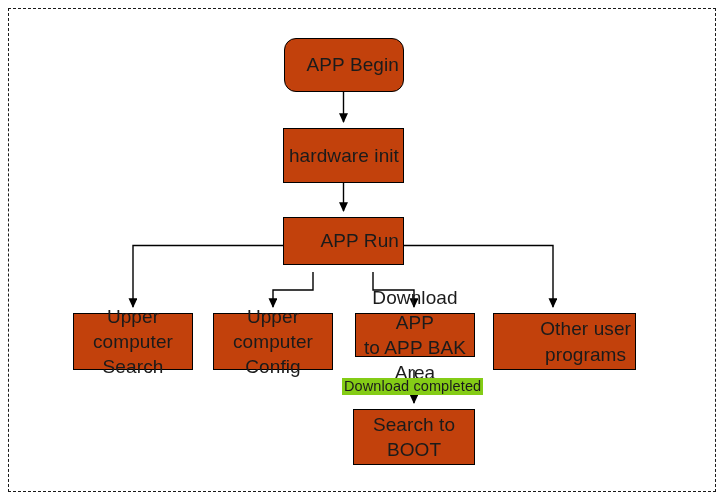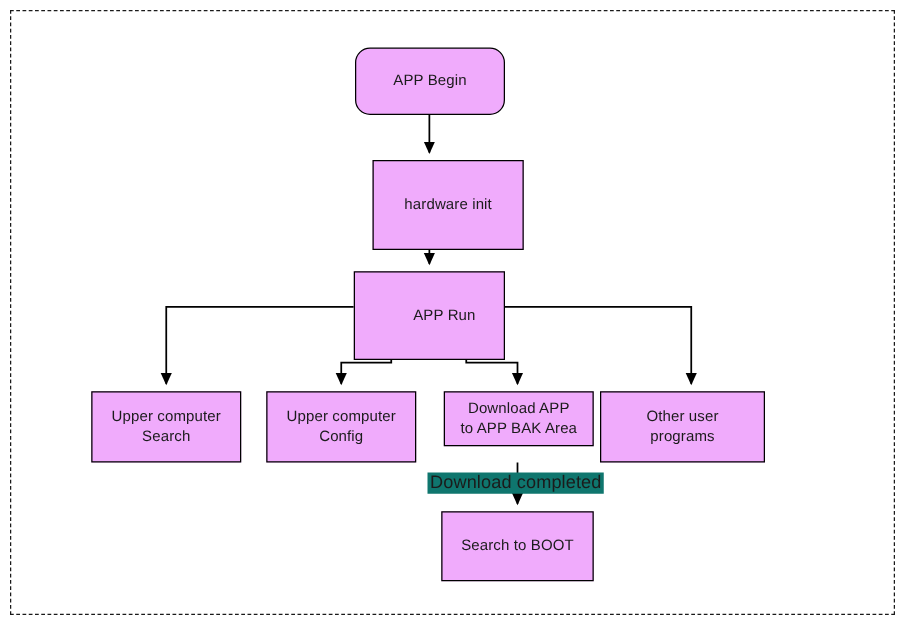--- a/index.html
+++ b/index.html
@@ -28,45 +28,45 @@
     position: absolute;
     left: 0;
     top: 0;
     width: 726px;
     height: 502px;
   }
   .node {
     position: absolute;
     box-sizing: border-box;
     border: 1px solid #000000;
-    background: #f0abfc;
+    background: #c2410c;
     display: flex;
     align-items: center;
-    justify-content: center;
+    justify-content: flex-end;
     text-align: center;
     color: #1b1b1b;
-    font-size: 12px;
+    font-size: 19px;
     line-height: 1.32;
     letter-spacing: 0.1px;
   }
   .node.rounded {
     border-radius: 12px;
   }
   .node .node-label {
     display: block;
     white-space: pre-line;
     padding: 0 4px;
   }
   .edge-label {
     position: absolute;
     color: #1b1b1b;
     font-size: 14.5px;
     line-height: 1.2;
     white-space: nowrap;
-    background: #0f766e;
+    background: #84cc16;
     padding: 0 2px;
     letter-spacing: 0.1px;
   }
 </style>
 </head>
 <body>
 
 <div id="canvas">
 
   <div id="dashed-frame"></div>
@@ -92,44 +92,44 @@
       <path d="M404,245.5 L553,245.5 L553,307" marker-end="url(#arrowhead)"></path>
 
       <path d="M414,370 L414,403" marker-end="url(#arrowhead)"></path>
     </g>
   </svg>
 
   <div class="node rounded" style="left:284px; top:38px; width:120px; height:54px;">
     <span class="node-label">APP Begin</span>
   </div>
 
-  <div class="node" style="left:298px; top:128px; width:121px; height:72px;">
+  <div class="node" style="left:283px; top:128px; width:121px; height:55px;">
     <span class="node-label">hardware init</span>
   </div>
 
-  <div class="node" style="left:283px; top:217px; width:121px; height:71px;padding-left:24px;">
+  <div class="node" style="left:283px; top:217px; width:121px; height:48px;padding-left:24px;">
     <span class="node-label">APP Run</span>
   </div>
 
   <div class="node" style="left:73px; top:313px; width:120px; height:57px;">
     <span class="node-label">Upper computer
 Search</span>
   </div>
 
   <div class="node" style="left:213px; top:313px; width:120px; height:57px;">
     <span class="node-label">Upper computer
 Config</span>
   </div>
 
   <div class="node" style="left:355px; top:313px; width:120px; height:44px;">
     <span class="node-label">Download APP
 to APP BAK Area</span>
   </div>
 
-  <div class="node" style="left:480px; top:313px; width:132px; height:57px;">
+  <div class="node" style="left:493px; top:313px; width:143px; height:57px;">
     <span class="node-label">Other user
 programs</span>
   </div>
 
   <div class="edge-label" style="left:342px; top:378px;">Download completed</div>
 
   <div class="node" style="left:353px; top:409px; width:122px; height:56px;">
     <span class="node-label">Search to BOOT</span>
   </div>
 

